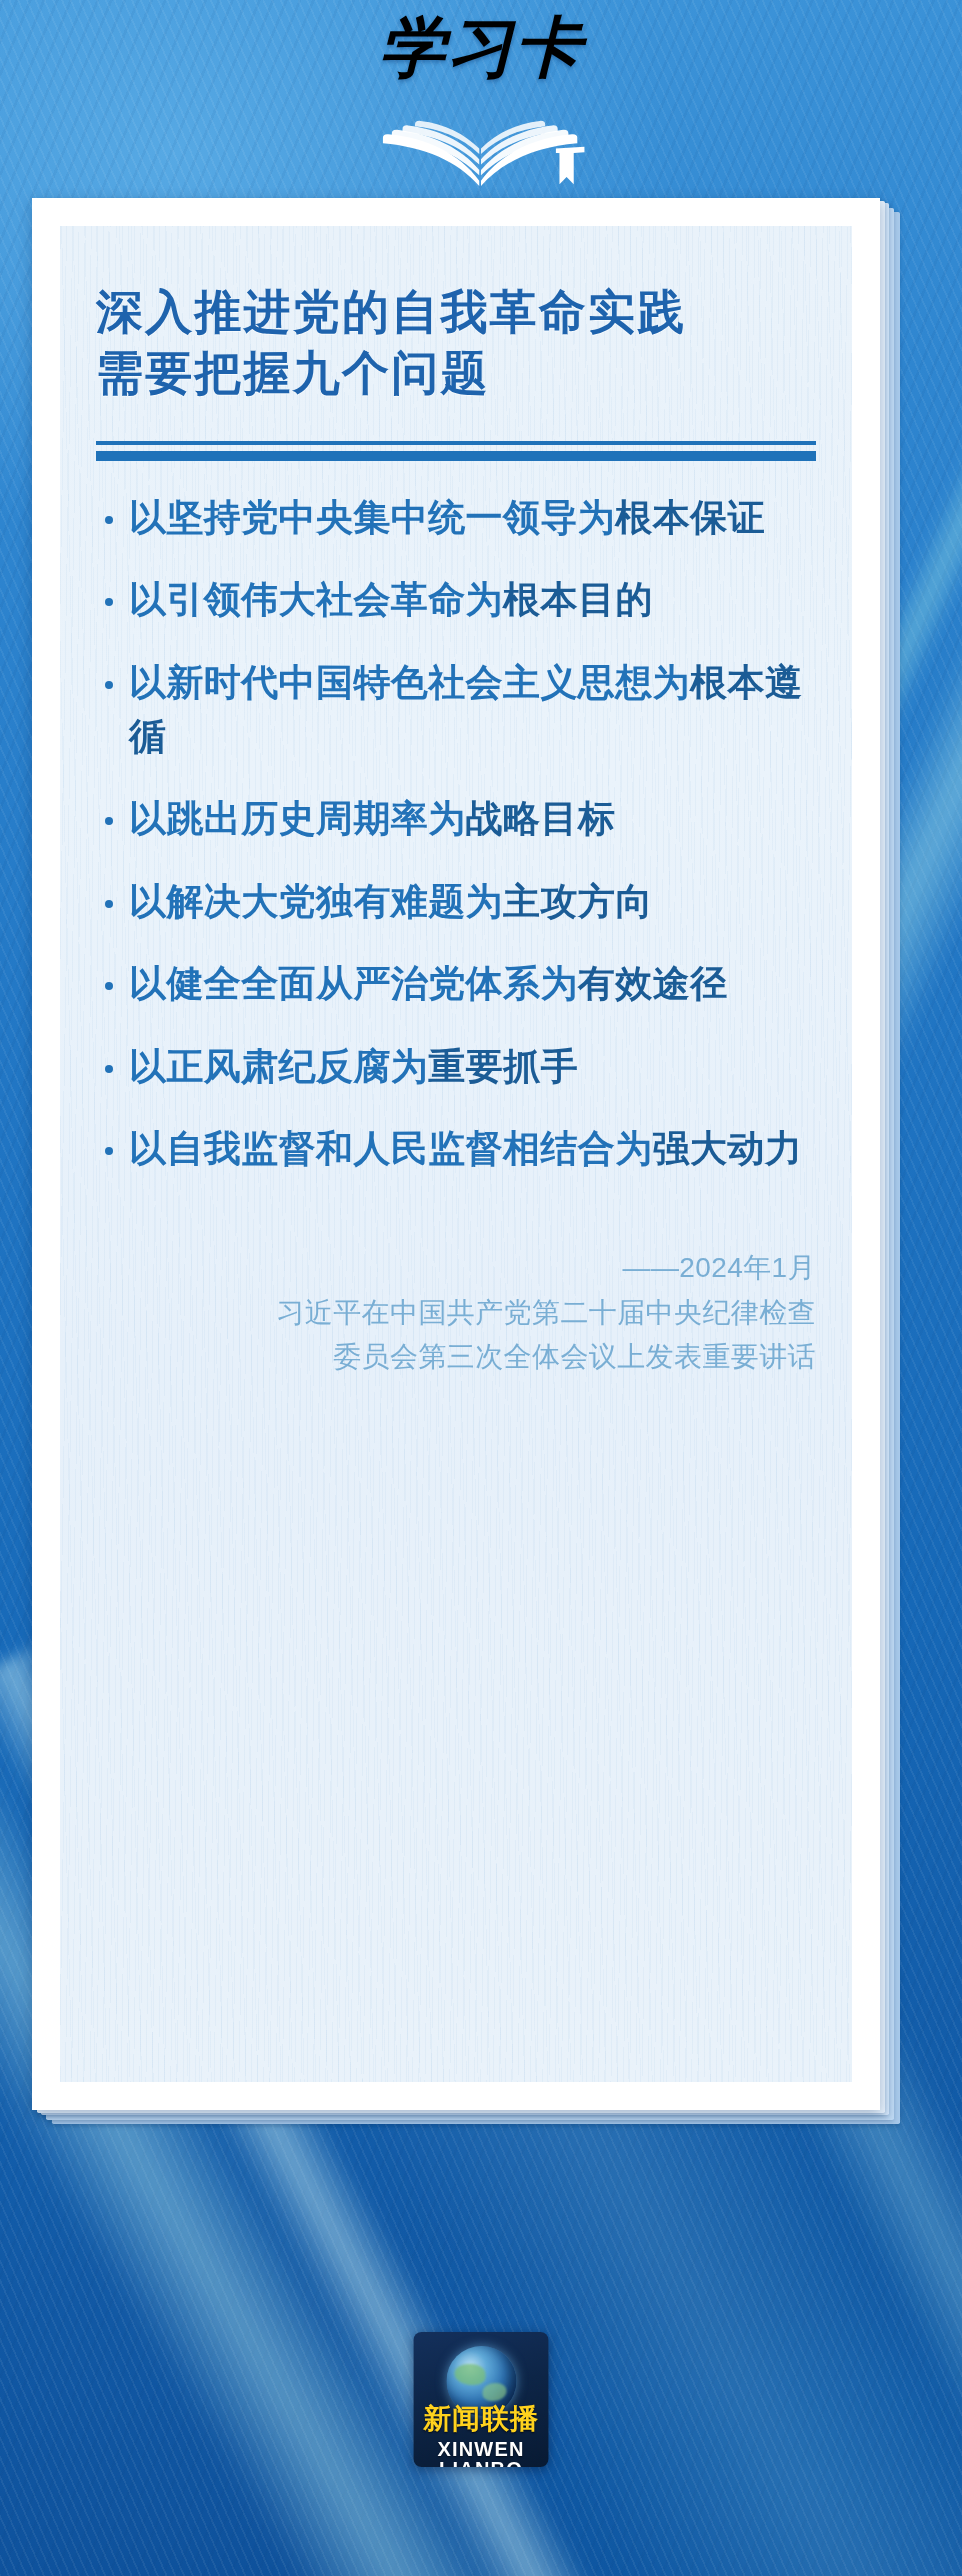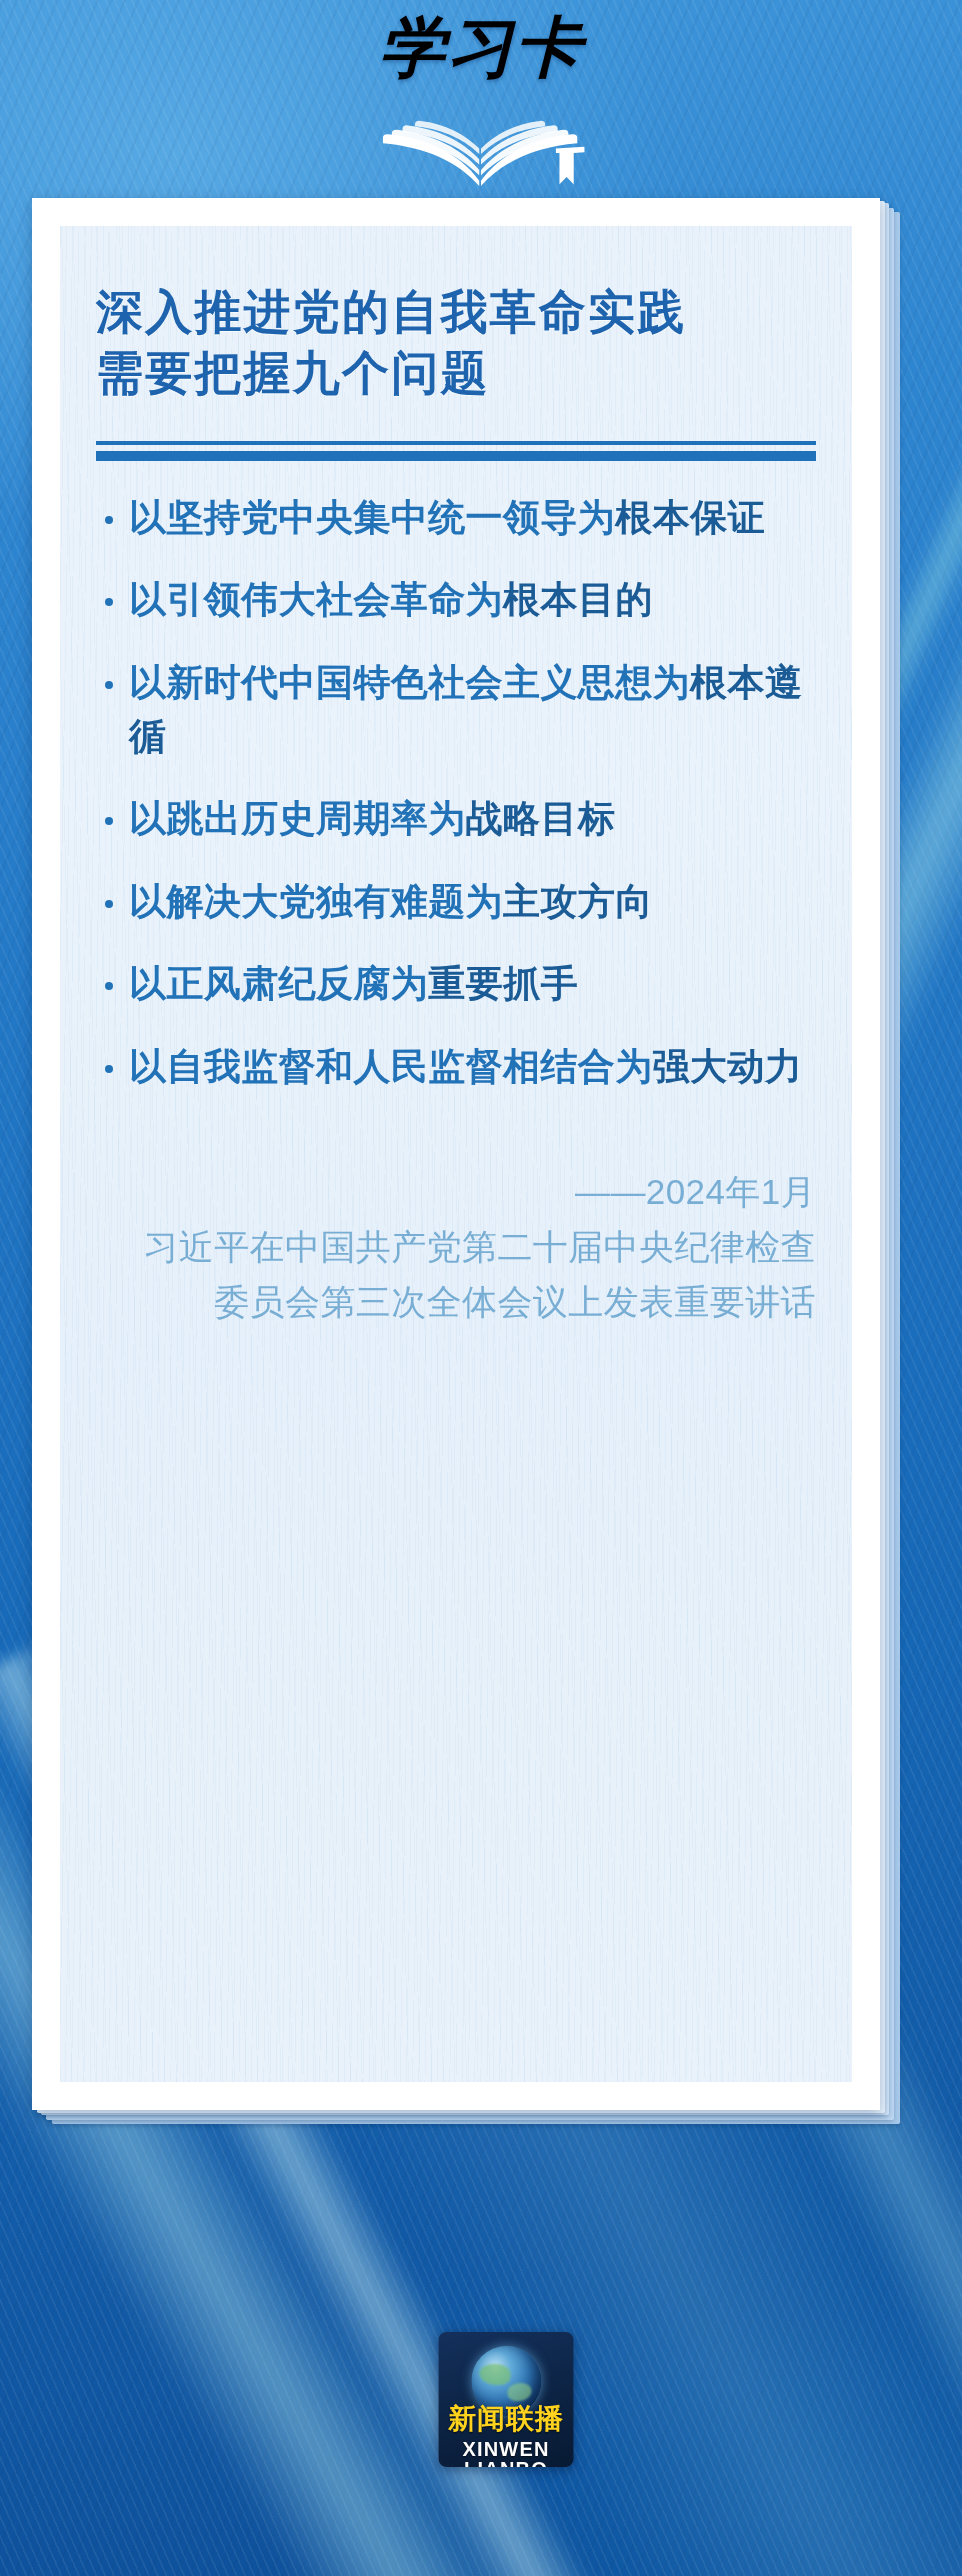--- a/index.html
+++ b/index.html
@@ -171,35 +171,34 @@
     width:8px; height:8px; border-radius:50%;
     background:#2272b8;
   }
   .item .hl { font-weight:900; color:#1b5c96; letter-spacing:0.5px; }
 
   
   .attribution {
     margin:70px 36px 0 36px;
     text-align:right;
     color:#79aed4;
-    font-size:35px;
+    font-size:28px;
     line-height:1.58;
     letter-spacing:0.4px;
     font-weight:400;
   }
   .attribution div { white-space:nowrap; }
 
   
   .footer-logo {
     position:absolute; left:50%; transform:translateX(-50%);
     top:2332px; width:135px; height:135px;
     border-radius:8px; overflow:hidden;
     background:linear-gradient(165deg, #14305c 0%, #0d2547 45%, #081a33 100%);
     box-shadow:0 2.7px 10.7px rgba(5,30,70,0.5);
-    margin-left:25px;
   }
   .fl-globe {
     position:absolute; left:50%; top:14.3px; transform:translateX(-50%);
     width:70px; height:70px; border-radius:50%;
     background:
       radial-gradient(circle at 34% 30%, #bfe3f5 0%, #5fa9d8 24%, #2f74b4 52%, #123f78 86%),
       #1b5fa0;
     box-shadow:0 0 10.7px rgba(120,200,255,0.55), inset -5.3px -5.3px 12.5px rgba(0,15,40,0.6);
     overflow:hidden;
   }
@@ -282,20 +281,21 @@
         <div class="rule-gap"></div>
         <div class="rule-thick"></div>
       </div>
 
       <div class="list">
         <div class="item"><span>以坚持党中央集中统一领导为</span><span class="hl">根本保证</span></div>
         <div class="item"><span>以引领伟大社会革命为</span><span class="hl">根本目的</span></div>
         <div class="item"><span>以新时代中国特色社会主义思想为</span><span class="hl">根本遵循</span></div>
         <div class="item"><span>以跳出历史周期率为</span><span class="hl">战略目标</span></div>
         <div class="item"><span>以解决大党独有难题为</span><span class="hl">主攻方向</span></div>
+        <div class="item"><span>以健全全面从严治党体系为</span><span class="hl">有效途径</span></div>
         <div class="item"><span>以正风肃纪反腐为</span><span class="hl">重要抓手</span></div>
         <div class="item"><span>以自我监督和人民监督相结合为</span><span class="hl">强大动力</span></div>
       </div>
 
       <div class="attribution">
         <div>——2024年1月</div>
         <div>习近平在中国共产党第二十届中央纪律检查</div>
         <div>委员会第三次全体会议上发表重要讲话</div>
       </div>
 

